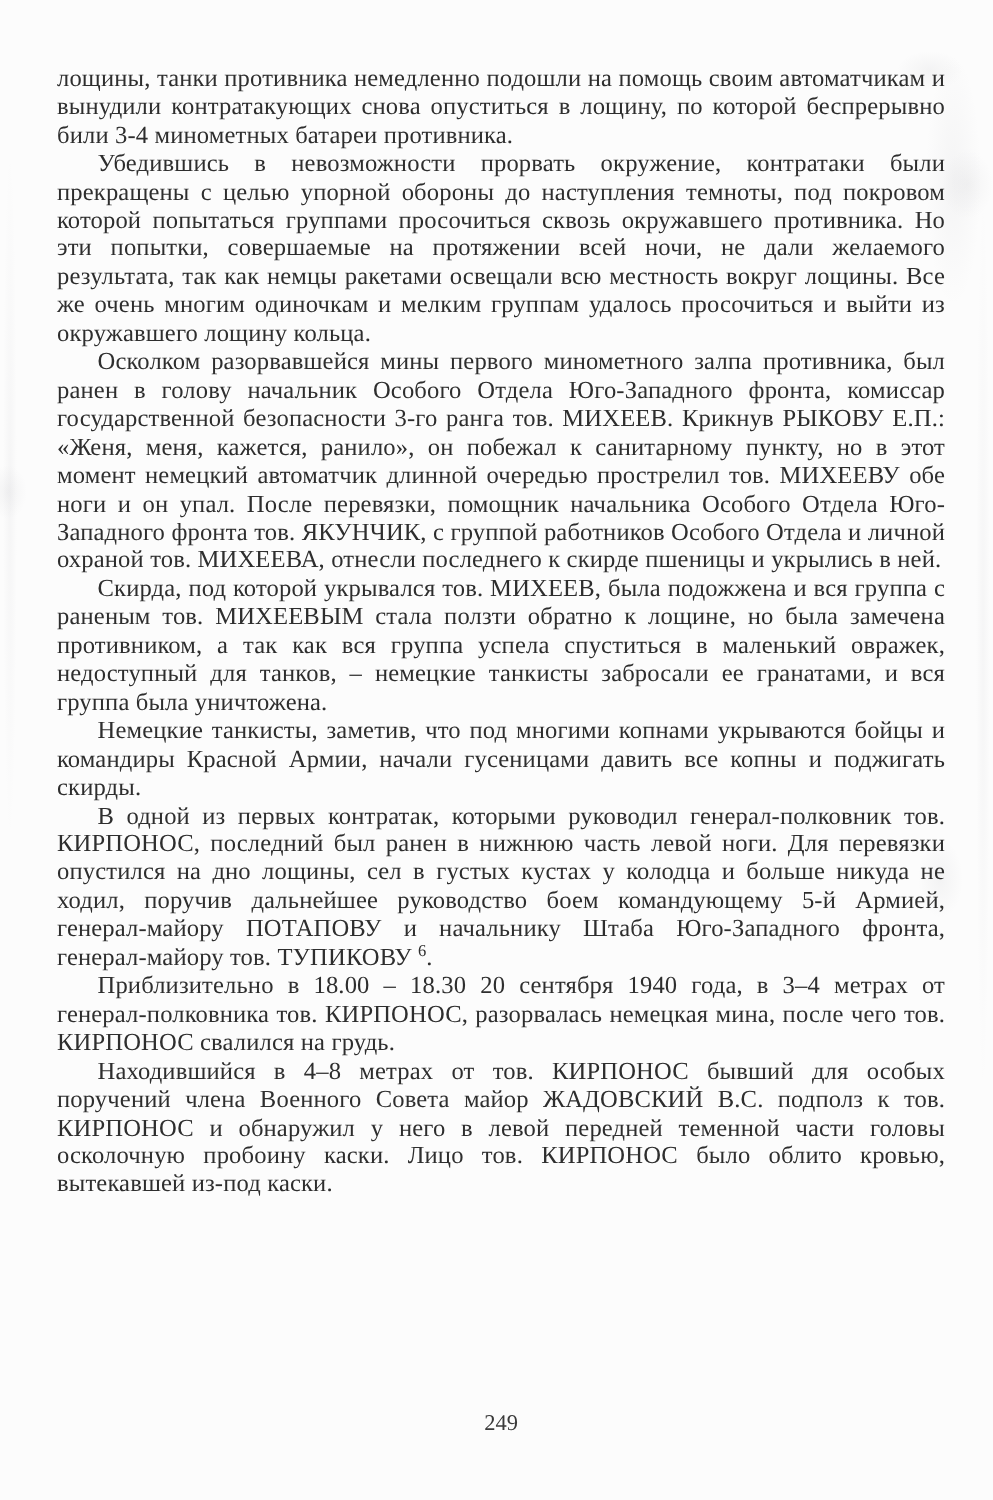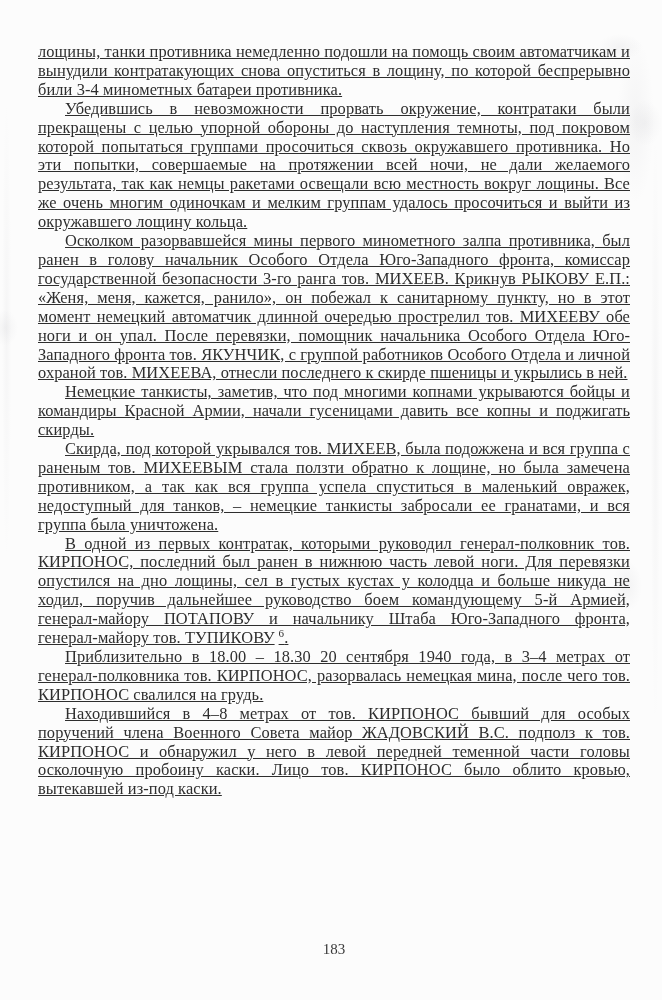--- a/index.html
+++ b/index.html
@@ -30,21 +30,20 @@
     top: 43px;
     width: 592px;
     font-size: 16.4px;
     line-height: 18.9px;
     text-align: justify;
     letter-spacing: 0.1px;
   }
   .para {
     margin: 0;
     padding: 0;
-    text-decoration: underline;
   }
   .para.indent {
     text-indent: 27px;
   }
   .footnote-sup {
     font-size: 11px;
     vertical-align: super;
     line-height: 0;
     margin-left: 4px;
   }
@@ -74,24 +73,24 @@
 
   <div class="smudge s1"></div>
   <div class="smudge s2"></div>
   <div class="smudge s3"></div>
   <div class="smudge s4"></div>
 
   <div class="text-block">
     <p class="para">лощины, танки противника немедленно подошли на помощь своим автоматчикам и вынудили контратакующих снова опуститься в лощину, по которой беспрерывно били 3-4 минометных батареи противника.</p>
     <p class="para indent">Убедившись в невозможности прорвать окружение,  контратаки были прекращены с целью упорной обороны до наступления темноты, под покровом которой попытаться группами просочиться сквозь окружавшего противника. Но эти попытки, совершаемые на протяжении всей ночи, не дали желаемого результата, так как немцы ракетами освещали всю местность вокруг лощины. Все же очень многим одиночкам и мелким группам удалось просочиться и выйти из окружавшего лощину кольца.</p>
     <p class="para indent">Осколком разорвавшейся мины первого минометного залпа противника, был ранен в голову начальник Особого Отдела Юго-Западного фронта, комиссар государственной безопасности 3-го ранга тов. МИХЕЕВ. Крикнув РЫКОВУ Е.П.: «Женя, меня, кажется, ранило», он побежал к санитарному пункту, но в этот момент немецкий автоматчик длинной очередью прострелил тов. МИХЕЕВУ обе ноги и он упал. После перевязки, помощник начальника Особого Отдела Юго-Западного фронта тов. ЯКУНЧИК, с группой работников Особого Отдела и личной охраной тов. МИХЕЕВА, отнесли последнего к скирде пшеницы и укрылись в ней.</p>
+    <p class="para indent">Скирда, под которой укрывался тов. МИХЕЕВ, была подожжена и вся группа с раненым тов. МИХЕЕВЫМ стала ползти обратно к лощине, но была замечена противником, а так как вся группа успела спуститься в маленький овражек, недоступный для танков, – немецкие танкисты забросали ее гранатами, и вся группа была уничтожена.</p>
     <p class="para indent">Немецкие танкисты, заметив, что под многими копнами укрываются бойцы и командиры Красной Армии, начали гусеницами давить все копны и поджигать скирды.</p>
-    <p class="para indent">Скирда, под которой укрывался тов. МИХЕЕВ, была подожжена и вся группа с раненым тов. МИХЕЕВЫМ стала ползти обратно к лощине, но была замечена противником, а так как вся группа успела спуститься в маленький овражек, недоступный для танков, – немецкие танкисты забросали ее гранатами, и вся группа была уничтожена.</p>
     <p class="para indent">
       <span>В одной из первых контратак, которыми руководил генерал-полковник тов. КИРПОНОС, последний был ранен в нижнюю часть левой ноги. Для перевязки опустился на дно лощины, сел в густых кустах у колодца и больше никуда не ходил, поручив дальнейшее руководство боем командующему 5-й Армией, генерал-майору ПОТАПОВУ и начальнику Штаба Юго-Западного фронта, генерал-майору тов. ТУПИКОВУ</span><sup class="footnote-sup">6</sup><span>.</span>
     </p>
     <p class="para indent">Приблизительно в 18.00 – 18.30 20 сентября 1940 года, в 3–4 метрах от генерал-полковника тов. КИРПОНОС, разорвалась немецкая мина, после чего тов. КИРПОНОС свалился на грудь.</p>
     <p class="para indent">Находившийся в 4–8 метрах от тов. КИРПОНОС бывший для особых поручений члена Военного Совета майор ЖАДОВСКИЙ В.С. подполз к тов. КИРПОНОС и обнаружил у него в левой передней теменной части головы осколочную пробоину каски. Лицо тов. КИРПОНОС было облито кровью, вытекавшей из-под каски.</p>
   </div>
 
-  <div class="page-number">183</div>
+  <div class="page-number">249</div>
 
 </div>
 
 </body></html>

